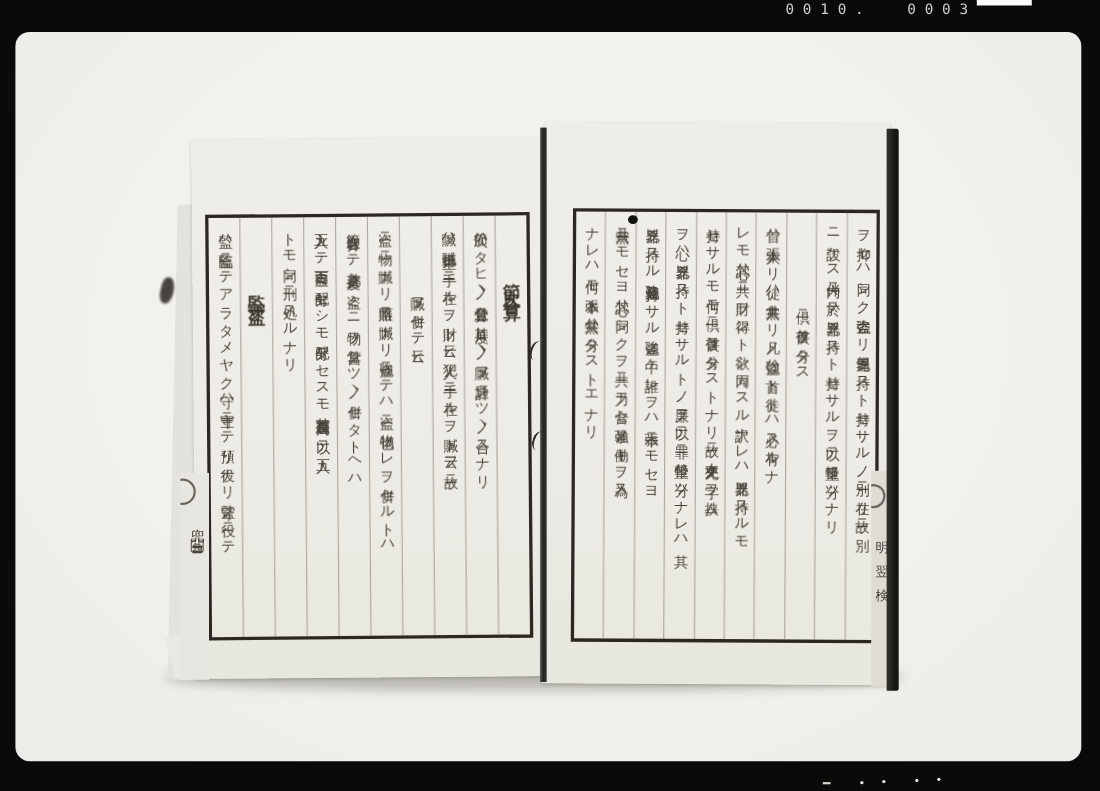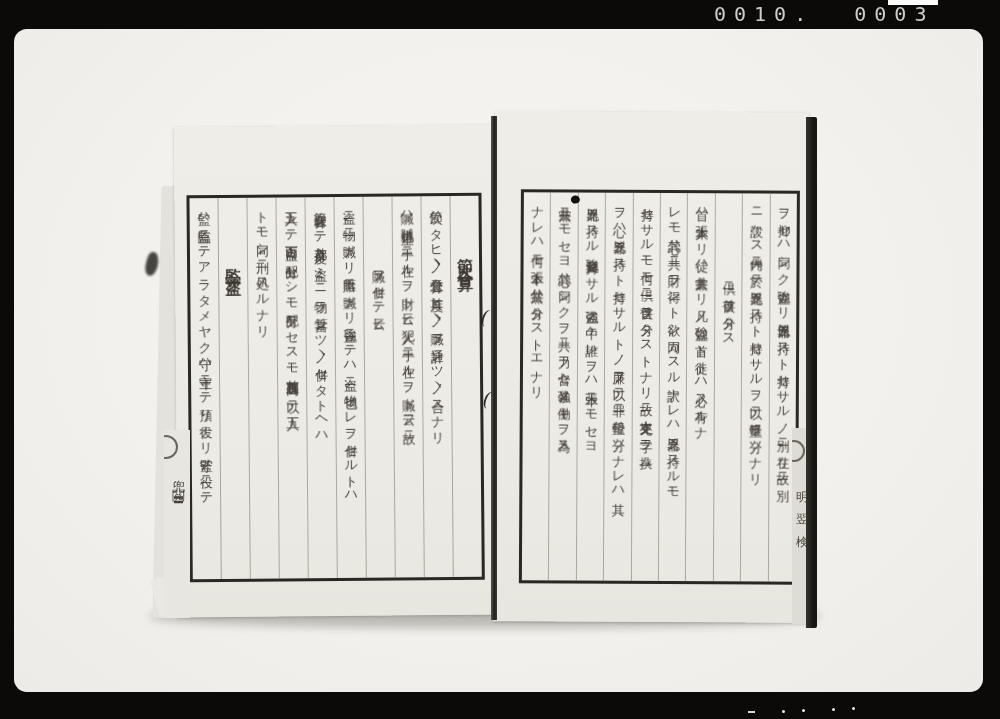--- a/index.html
+++ b/index.html
@@ -5,21 +5,21 @@
   html,body{margin:0;padding:0;}
   body{
     width:1000px;height:719px;position:relative;overflow:hidden;
     background:#0b0a09;
     font-family:"DejaVu Sans",sans-serif;
   }
   
   .counter{
     position:absolute;left:714px;top:2px;
     font-family:"DejaVu Sans Mono",monospace;
-    font-size:20px;letter-spacing:8px;color:#d9d9d6;opacity:.95;
+    font-size:13px;letter-spacing:8px;color:#d9d9d6;opacity:.95;
     white-space:pre;
   }
   .topbar{position:absolute;left:888px;top:0;width:50px;height:5px;background:#fafafa;}
   .speck{position:absolute;width:3px;height:3px;border-radius:50%;background:#e9e9e6;}
   .speck-dash{position:absolute;width:7px;height:2px;background:#d6d6d2;}
   
   .matte{
     position:absolute;left:14px;top:29px;width:969px;height:663px;
     border-radius:13px;
     background:radial-gradient(ellipse at 50% 42%, #f6f5f2 0%, #f2f1ee 55%, #ecebe7 100%);

